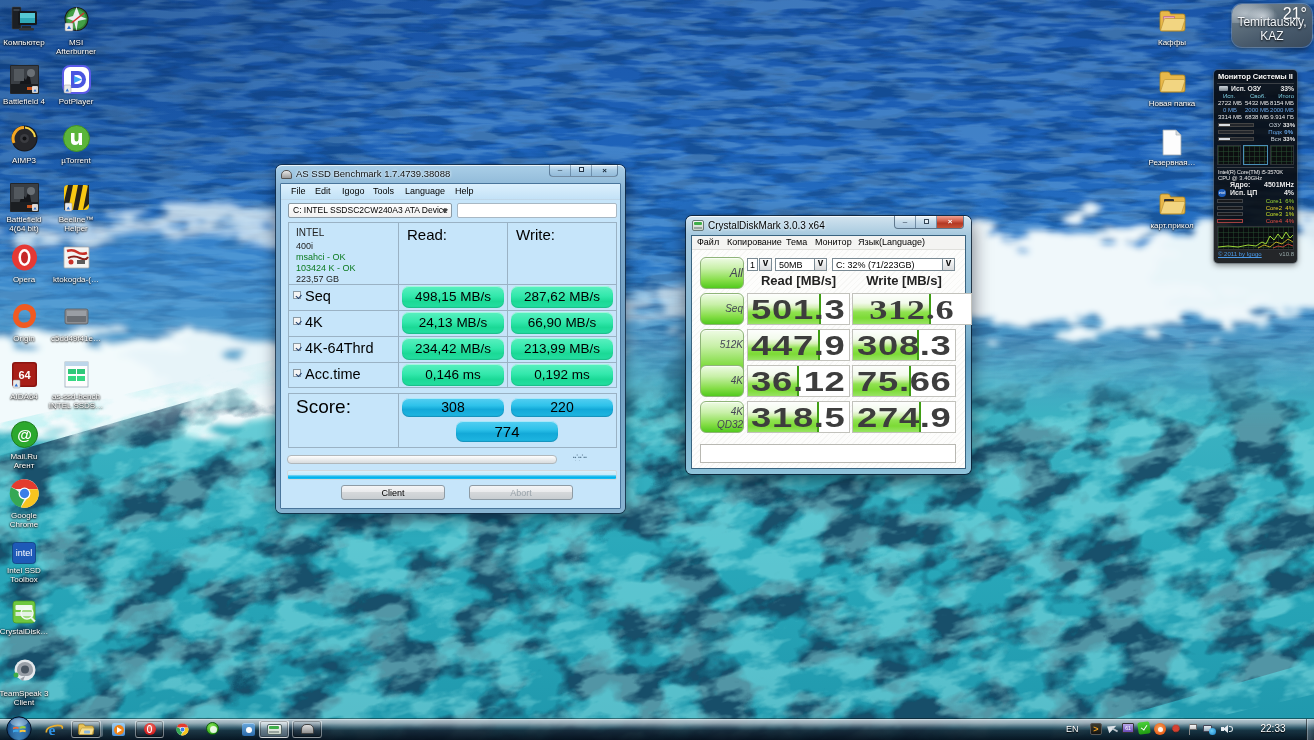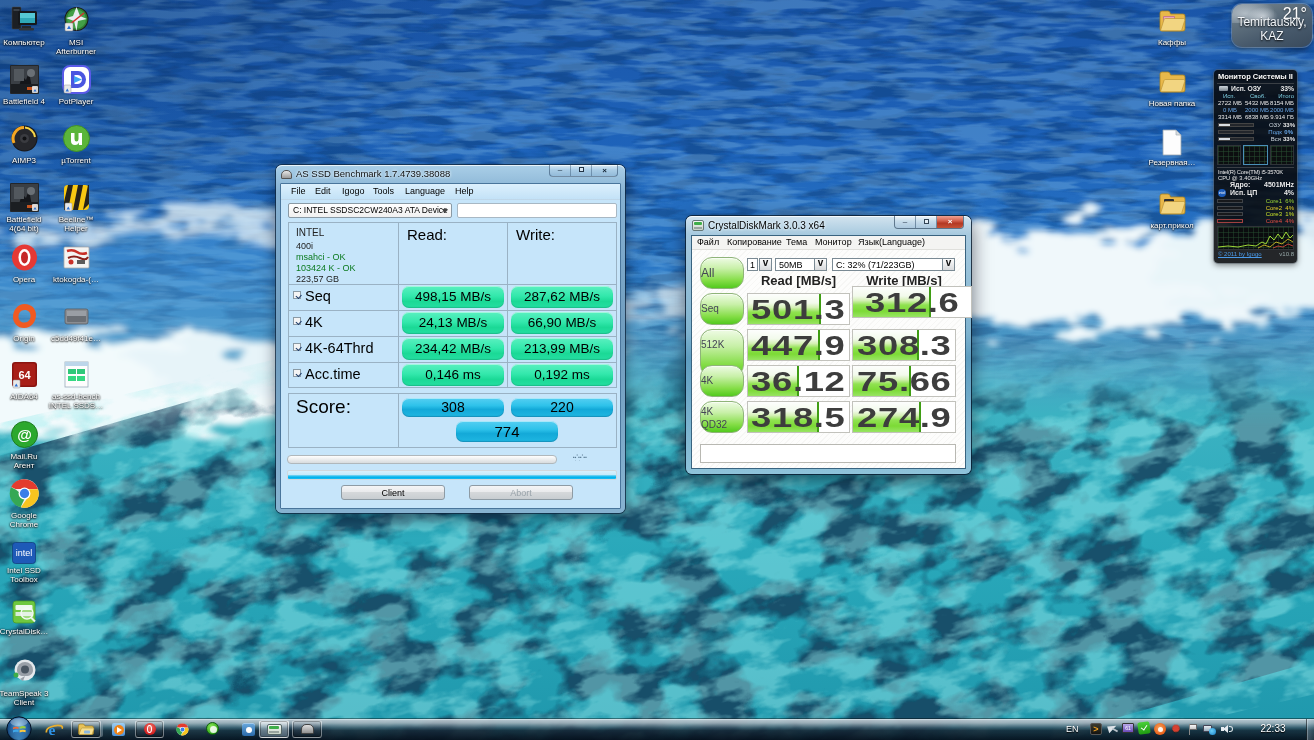--- a/index.html
+++ b/index.html
@@ -19,23 +19,23 @@
        font-size:13.5px; color:#000;
        background:linear-gradient(180deg,#5af0c0 0%,#33e8ac 45%,#1bd996 70%,#25dfa2 100%);
        box-shadow:inset 0 1px 0 rgba(255,255,255,.45), inset 0 -1px 1px rgba(0,90,60,.25); }
   .bpill { width:102px; height:19px; border-radius:7px; text-align:center; line-height:19px;
        font-size:14px; color:#000;
        background:linear-gradient(180deg,#55cff2 0%,#2ec2ea 40%,#13a9d8 60%,#1fb7e2 100%);
        box-shadow:inset 0 1px 0 rgba(255,255,255,.5), inset 0 -1px 1px rgba(0,60,95,.3); }
   .btn { width:104px; height:15px; border:1px solid #8e9ba4; border-radius:3px;
        background:linear-gradient(180deg,#f4f5f6 0%,#e9eaec 45%,#d5d8da 50%,#c8cdd1 100%);
        font-size:9px; text-align:center; line-height:14px; }
-  .gbtn { border:1px solid #8fb479; border-radius:12px; text-align:left;
+  .gbtn { border:1px solid #8fb479; border-radius:6px; text-align:right;
        font-size:10px; color:#445; background:linear-gradient(180deg,#eefbe4 0%,#c8f0a8 35%,#84dd46 75%,#52ca1e 100%);
-       box-shadow:inset 0 1px 0 rgba(255,255,255,.6); }
+       box-shadow:inset 0 1px 0 rgba(255,255,255,.6);font-style:italic; }
   .vbtn { width:13px; height:13px; background:linear-gradient(180deg,#fdfdfd,#d8dadc);
        border:1px solid #7a8a94; font-size:10px; font-weight:bold; line-height:8px; text-align:center; color:#111; }
   .tbtn { top:1px; height:18px; border:1px solid rgba(255,255,255,.4); border-radius:3px;
        background:linear-gradient(180deg,rgba(255,255,255,.25),rgba(255,255,255,.08) 48%,rgba(0,0,0,.12));
        box-shadow:inset 0 0 0 1px rgba(0,0,0,.28); text-align:center; }
   .corebar { position:absolute; left:3px; top:1px; width:26px; height:4px;
        background:#17191c; border:0.5px solid #3f4348; }
   .ncell { height:32px; background:#fff; border:1px solid #c2c2bc; overflow:hidden;
        text-align:center; }
   .ncell i { position:absolute; left:0; top:0; bottom:0; display:block;
@@ -594,21 +594,21 @@
     <div class="abs vbtn" style="left:250px;top:22px;">v</div>
 
     <div class="abs" style="left:55px;top:37px;width:103px;text-align:center;font-size:13px;font-weight:bold;color:#222;">Read [MB/s]</div>
     <div class="abs" style="left:160px;top:37px;width:104px;text-align:center;font-size:13px;font-weight:bold;color:#222;">Write [MB/s]</div>
 
     <div class="abs gbtn" style="left:8px;top:57px;width:44px;height:32px;line-height:30px;">Seq</div>
     <div class="abs gbtn" style="left:8px;top:93px;width:44px;height:48px;line-height:30px;">512K</div>
     <div class="abs gbtn" style="left:8px;top:129px;width:44px;height:32px;line-height:30px;">4K</div>
     <div class="abs gbtn" style="left:8px;top:165px;width:44px;height:32px;line-height:13px;padding-top:3px;">4K<br>QD32</div>
     <div class="abs ncell" style="left:55px;top:57px;width:103px;"><i style="width:72%"></i><b>501.3</b></div>
-    <div class="abs ncell" style="left:160px;top:50px;width:120px;"><i style="width:66%"></i><b>312.6</b></div>
+    <div class="abs ncell" style="left:160px;top:57px;width:120px;font-family:Liberation Serif, serif;"><i style="width:66%"></i><b>312.6</b></div>
     <div class="abs ncell" style="left:55px;top:93px;width:103px;"><i style="width:71%"></i><b>447.9</b></div>
     <div class="abs ncell" style="left:160px;top:93px;width:104px;"><i style="width:65%"></i><b>308.3</b></div>
     <div class="abs ncell" style="left:55px;top:129px;width:103px;"><i style="width:50%"></i><b>36.12</b></div>
     <div class="abs ncell" style="left:160px;top:129px;width:104px;"><i style="width:57%"></i><b>75.66</b></div>
     <div class="abs ncell" style="left:55px;top:165px;width:103px;"><i style="width:70%"></i><b>318.5</b></div>
     <div class="abs ncell" style="left:160px;top:165px;width:104px;"><i style="width:67%"></i><b>274.9</b></div>
 
     <div class="abs" style="left:8px;top:208px;width:256px;height:19px;background:#fff;border:1px solid #b8b8b2;"></div>
   </div>
 </div>

